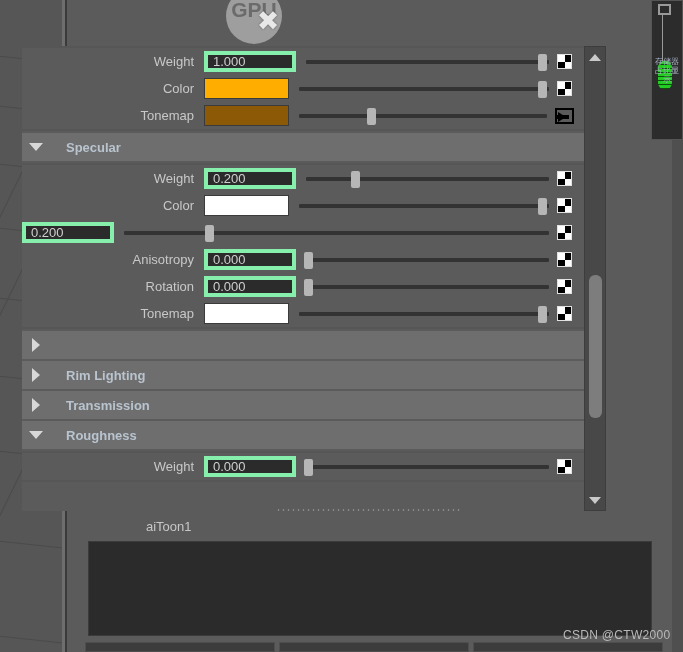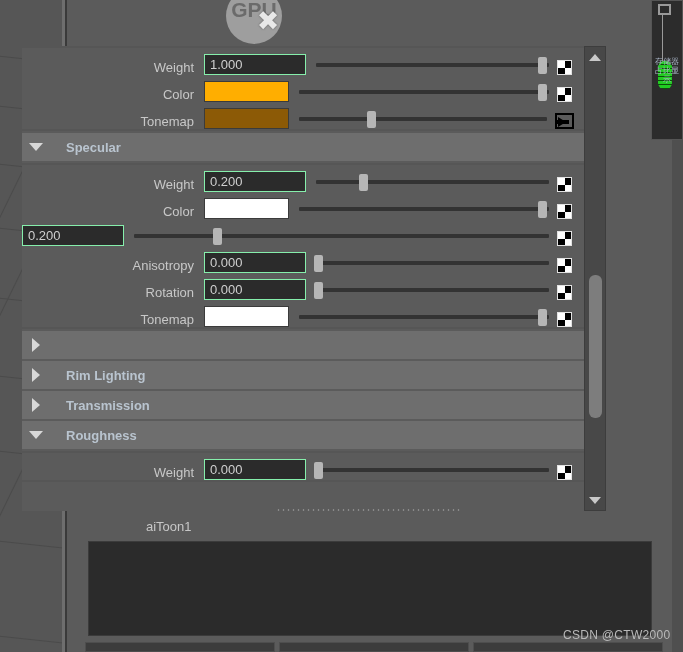--- a/index.html
+++ b/index.html
@@ -41,29 +41,29 @@
     font-size:27px;font-weight:bold;color:#e8e8e8;line-height:26px;text-align:center;
     text-shadow:0 0 2px #555;
   }
 
   
   #panel{
     position:absolute;left:22px;top:46px;width:562px;height:465px;
     background:#5b5b5b;overflow:hidden;
   }
   .row{
-    position:relative;height:27px;display:flex;align-items:flex-end;
+    position:relative;height:27px;display:flex;align-items:center;
     background:#5b5b5b;
   }
   .label{
     width:182px;text-align:right;padding-right:10px;box-sizing:border-box;
     font-size:13px;color:#c8c8c8;white-space:nowrap;
   }
   .field{
-    width:102px;height:21px;background:#2b2b2b;border:1px solid #86efac;
+    width:92px;height:21px;background:#2b2b2b;border:4px solid #86efac;
     box-sizing:border-box;color:#cfcfcf;font-size:13px;
     display:flex;align-items:center;padding-left:5px;
   }
   .swatch{width:85px;height:21px;border:1px solid #3b3b3b;box-sizing:border-box;}
   .slider{
     position:relative;flex:1;height:21px;margin-left:10px;margin-right:8px;
   }
   .track{
     position:absolute;left:0;top:9px;height:4px;width:100%;
     background:#333333;border-radius:1px;

